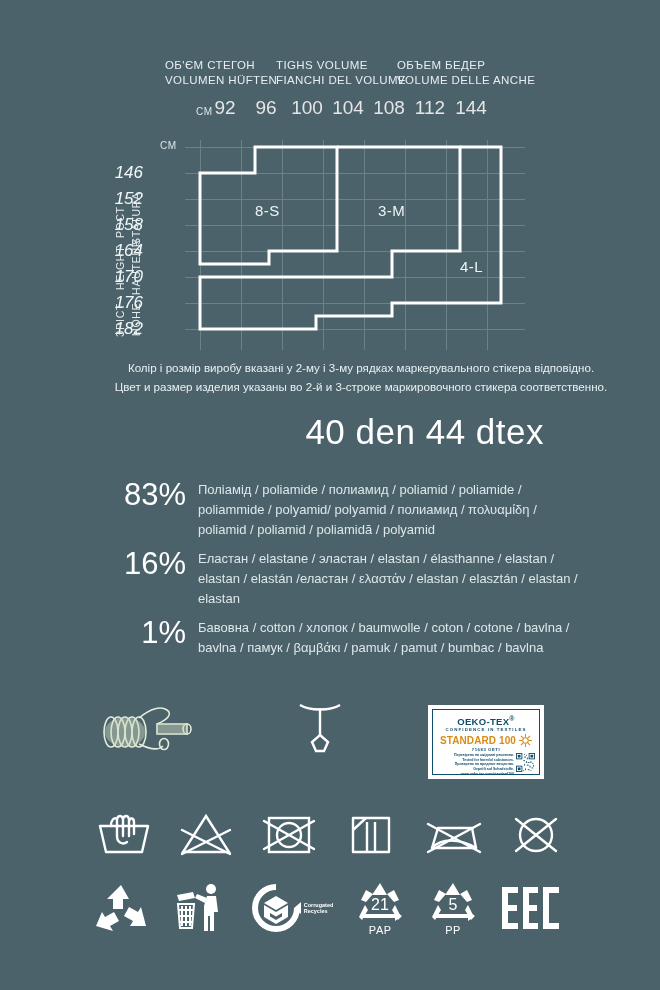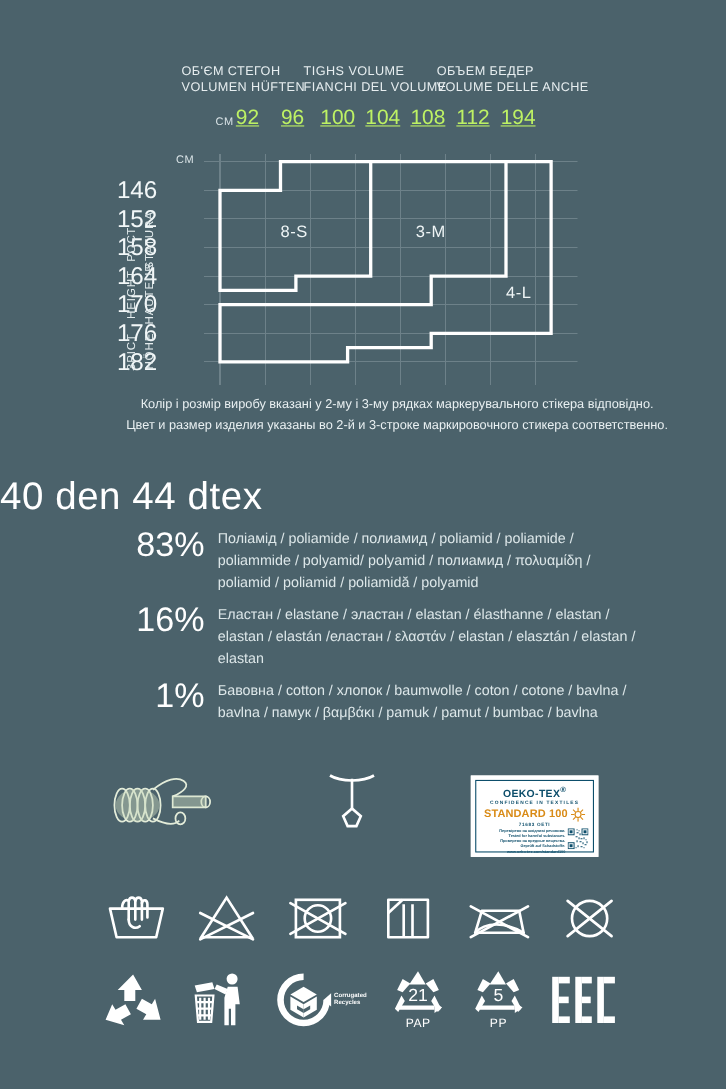--- a/index.html
+++ b/index.html
@@ -18,26 +18,26 @@
 
   .col-headers{position:absolute;left:165px;top:58px;width:400px;height:40px;}
   .col-head{position:absolute;font-size:11.5px;letter-spacing:.4px;line-height:15px;color:#e7eef0;}
   .col-head span{display:block;white-space:nowrap;}
   .ch1{left:0px;top:0px;}
   .ch2{left:111px;top:0px;}
   .ch3{left:232px;top:0px;}
 
   .cm-top{position:absolute;left:196px;top:106px;font-size:10px;letter-spacing:.5px;color:#dbe5e8;}
   .xticks{position:absolute;left:225px;top:96px;height:24px;}
-  .xtick{position:absolute;font-size:19px;line-height:24px;color:#bef264;transform:translateX(-50%);text-decoration:underline;}
+  .xtick{position:absolute;font-size:19px;line-height:24px;color:#e5e5e5;transform:translateX(-50%);}
 
   .cm-left{position:absolute;left:160px;top:140px;font-size:10px;letter-spacing:.5px;color:#dbe5e8;}
 
   .ylabels{position:absolute;left:143px;top:155px;}
-  .ytick{position:absolute;right:0;font-size:22px;line-height:22px;color:#f2f7f8;transform:translateY(-50%);white-space:nowrap;}
+  .ytick{position:absolute;right:0;font-size:17px;line-height:22px;color:#f2f7f8;transform:translateY(-50%);white-space:nowrap;font-style:italic;}
 
   .vert-group{position:absolute;}
   .vert-label{
     position:absolute;
     transform:rotate(-90deg);
     transform-origin:left top;
     font-size:10.5px;letter-spacing:.8px;
     color:#e4ecee;white-space:nowrap;
   }
 
@@ -47,21 +47,21 @@
   .size-label{position:absolute;font-size:15px;color:#eef4f5;letter-spacing:.5px;}
   .sl-s{left:255px;top:202px;}
   .sl-m{left:378px;top:202px;}
   .sl-l{left:460px;top:258px;}
 
   
   .note{position:absolute;left:96px;top:358px;width:530px;text-align:center;}
   .note div{font-size:11.6px;line-height:19px;color:#e9f0f2;white-space:nowrap;}
 
   
-  .den{position:absolute;left:0;top:432px;width:544px;text-align:left;}
+  .den{position:absolute;left:0;top:412px;width:544px;text-align:right;}
   .den span{font-size:35px;letter-spacing:.5px;color:#ffffff;font-weight:300;}
 
   
   .comp{position:absolute;left:96px;top:480px;width:490px;}
   .comp-row{display:flex;align-items:flex-start;margin-bottom:9px;}
   .pct{width:90px;flex:0 0 90px;text-align:right;padding-right:12px;font-size:31px;line-height:30px;font-weight:300;color:#ffffff;}
   .names{flex:1;font-size:13px;line-height:20px;color:#dde7e9;}
 
   
   .iconrow{position:absolute;left:0;top:695px;width:660px;height:95px;}
@@ -112,21 +112,21 @@
     </div>
 
     <div class="cm-top">CM</div>
     <div class="xticks" id="xticks">
         <div class="xtick" style="left: 0px;">92</div>
         <div class="xtick" style="left: 41px;">96</div>
         <div class="xtick" style="left: 82px;">100</div>
         <div class="xtick" style="left: 123px;">104</div>
         <div class="xtick" style="left: 164px;">108</div>
         <div class="xtick" style="left: 205px;">112</div>
-        <div class="xtick" style="left: 246px;">194</div>
+        <div class="xtick" style="left: 246px;">144</div>
       </div>
 
     <div class="cm-left">CM</div>
     <div class="ylabels" id="yticks">
         <div class="ytick" style="top: 18px;">146</div>
         <div class="ytick" style="top: 44px;">152</div>
         <div class="ytick" style="top: 70px;">158</div>
         <div class="ytick" style="top: 96px; margin-left: 18px;">164</div>
         <div class="ytick" style="top: 122px;">170</div>
         <div class="ytick" style="top: 148px;">176</div>

